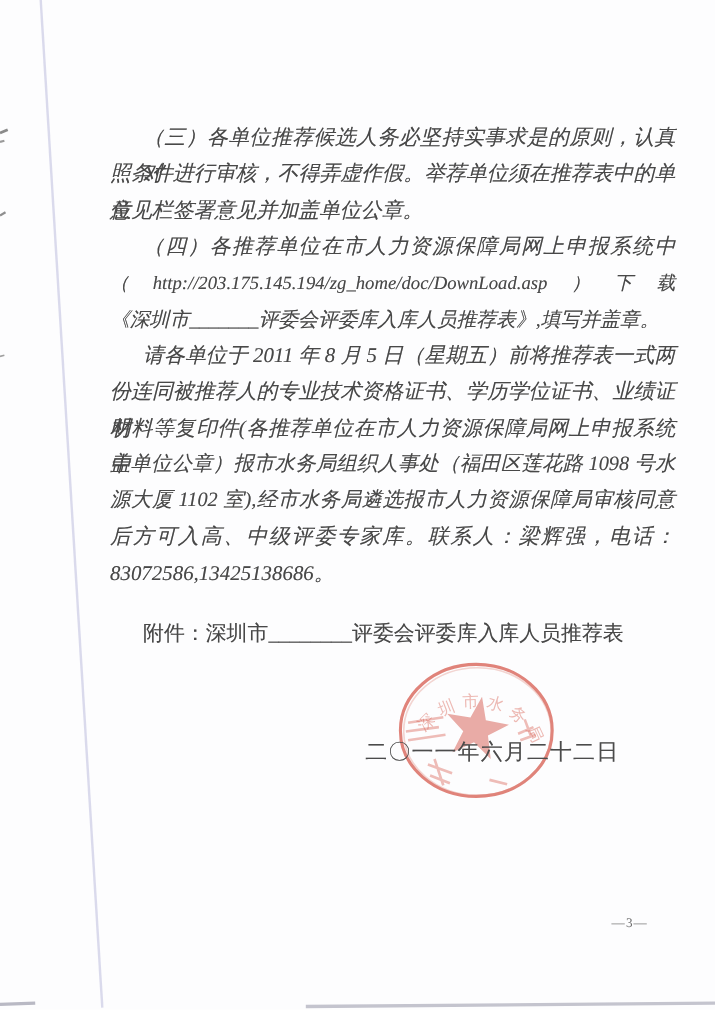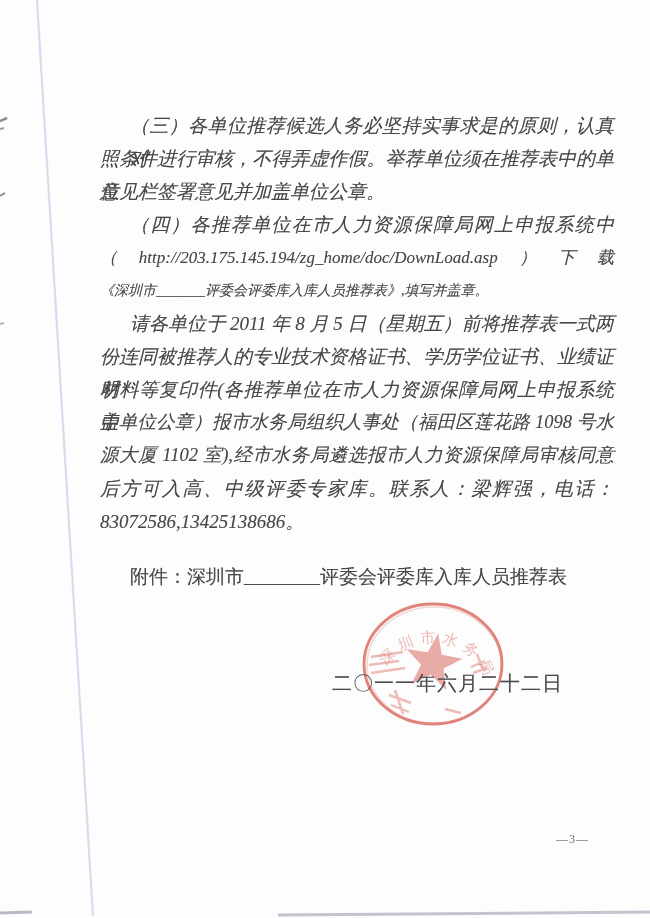--- a/index.html
+++ b/index.html
@@ -34,21 +34,21 @@
     text-align: justify;
     text-align-last: justify;
     overflow: visible;
     font-style: italic;
   }
   .line.last {
     text-align-last: left;
   }
   .line.indent { padding-left: 30px; }
   .line.url-line { font-size: 17px; }
-  .line.tight { font-size: 14px; }
+  .line.tight { font-size: 18px; }
   .line.num-line { font-size: 18.5px; }
   .attachment {
     margin-top: 22px;
     padding-left: 30px;
     height: 33px;
     line-height: 33px;
   }
   .seal {
     position: absolute;
     left: 355px;

